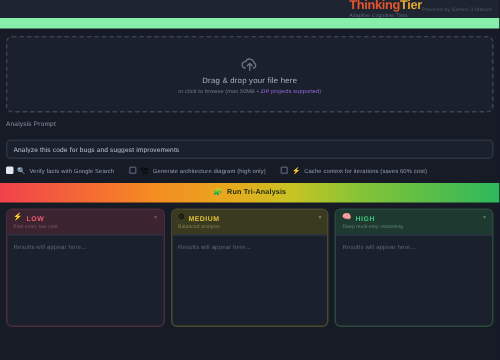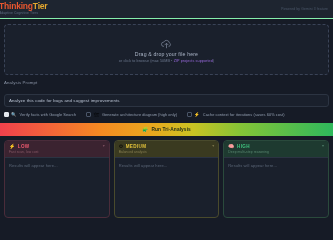--- a/index.html
+++ b/index.html
@@ -8,24 +8,24 @@
     background: #161b26;
     font-family: "Liberation Sans", sans-serif;
     overflow: hidden;
   }
   body { display: flex; flex-direction: column; }
 
   
   .header {
     height: 19px;
     background: #1e2530;
-    border-bottom: 1px solid #86efac;
+    border-bottom: 7px solid #86efac;
     display: flex;
     align-items: center;
-    justify-content: space-between;
+    justify-content: flex-end;
     padding: 0 5px;
     flex: 0 0 auto;
   }
   .brand-block { display: flex; flex-direction: column; justify-content: center; margin-left: -6px; }
   .brand-title { font-size: 8.5px; font-weight: bold; letter-spacing: -0.2px; line-height: 9px; white-space: nowrap; }
   .brand-title .t1 { color: #e8562f; }
   .brand-title .t2 { color: #e5a82e; }
   .brand-sub { font-size: 3.4px; color: #5d6b80; line-height: 5px; letter-spacing: 0.1px; white-space: nowrap; }
   .powered { font-size: 3.3px; color: #4e5a6d; letter-spacing: 0.15px; white-space: nowrap; }
 

